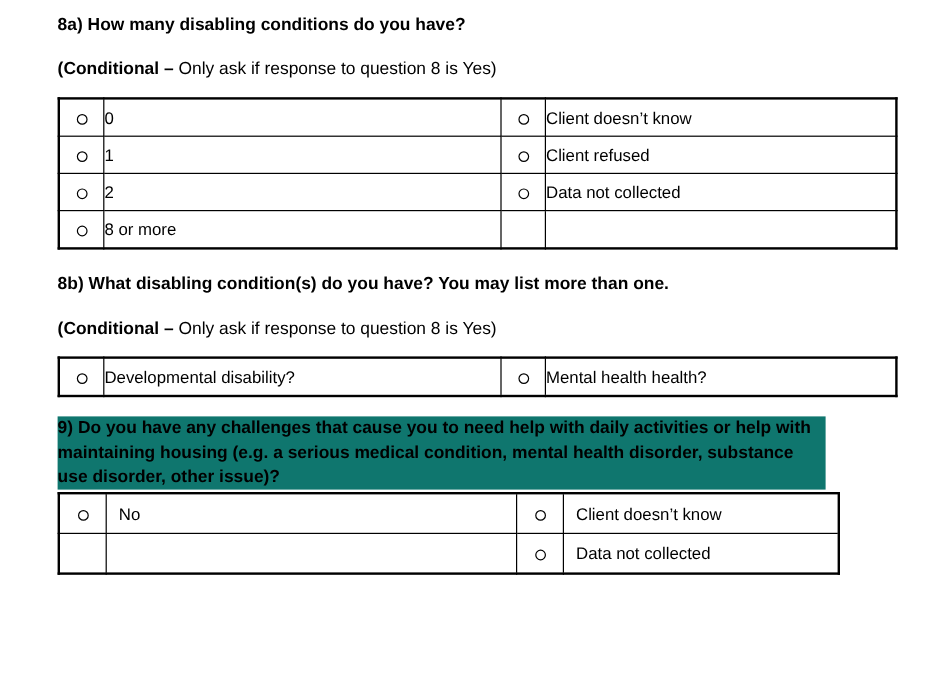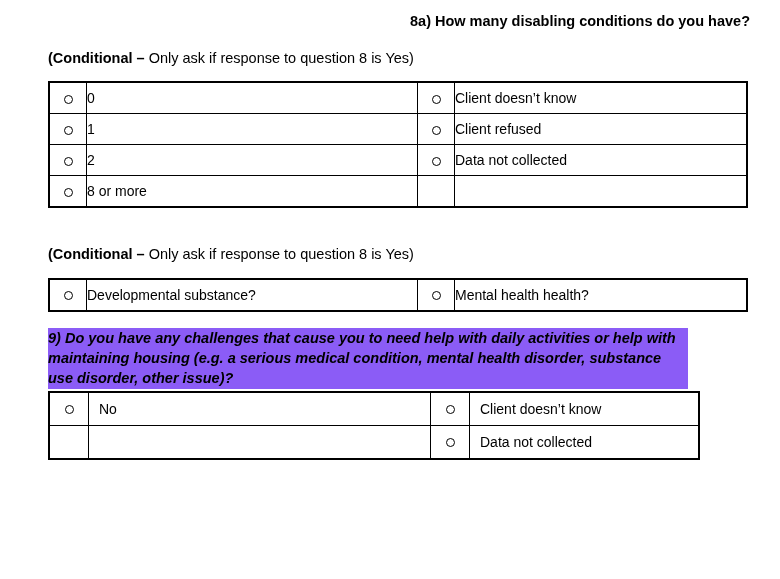--- a/index.html
+++ b/index.html
@@ -18,21 +18,20 @@
   .page {
     padding: 8px 30px 0 48px;
     box-sizing: border-box;
     width: 780px;
   }
   .q-heading {
     font-size: 14.5px;
     font-weight: bold;
     line-height: 1.35;
     margin: 0 0 0 0;
-    text-align: right;
   }
   .q-heading-block {
     margin-top: 4px;
   }
   .cond {
     font-size: 14.5px;
     line-height: 1.35;
     margin: 17px 0 13px 0;
   }
   .cond b {
@@ -94,24 +93,23 @@
     height: 30px;
     font-size: 14px;
     vertical-align: middle;
   }
   .q9-wrap {
     position: relative;
   }
   .overlap-heading {
     position: relative;
     z-index: 2;
-    background: #8b5cf6;
+    background: #0f766e;
     display: inline-block;
     padding-right: 6px;
-    font-style: italic;
   }
 </style>
 </head>
 <body>
 
 <div class="page">
 
   <div class="q-heading q-heading-block">8a) How many disabling conditions do you have?</div>
 
   <div class="cond">
@@ -142,30 +140,31 @@
       <td class="bullet"><span class="circ"></span></td>
       <td class="label leftlabel">8 or more</td>
       <td class="bullet blank"></td>
       <td class="label blank"></td>
     </tr>
   </tbody>
     </table>
 
   <div class="sec-gap-a"></div>
 
+  <div class="q-heading">8b) What disabling condition(s) do you have? You may list more than one.</div>
 
   <div class="cond">
     <b>(Conditional – </b><span>Only ask if response to question 8 is Yes)</span>
   </div>
 
   <table class="opts">
     <tbody>
     <tr>
       <td class="bullet"><span class="circ"></span></td>
-      <td class="label leftlabel">Developmental substance?</td>
+      <td class="label leftlabel">Developmental disability?</td>
       <td class="bullet"><span class="circ"></span></td>
       <td class="label">Mental health health?</td>
     </tr>
   </tbody>
     </table>
 
   <div class="q9-wrap">
     <div class="q9-heading"><span class="overlap-heading">9) Do you have any challenges that cause you to need help with daily activities or help with maintaining housing (e.g. a serious medical condition, mental health disorder, substance use disorder, other issue)?</span></div>
 
     <table class="q9">

